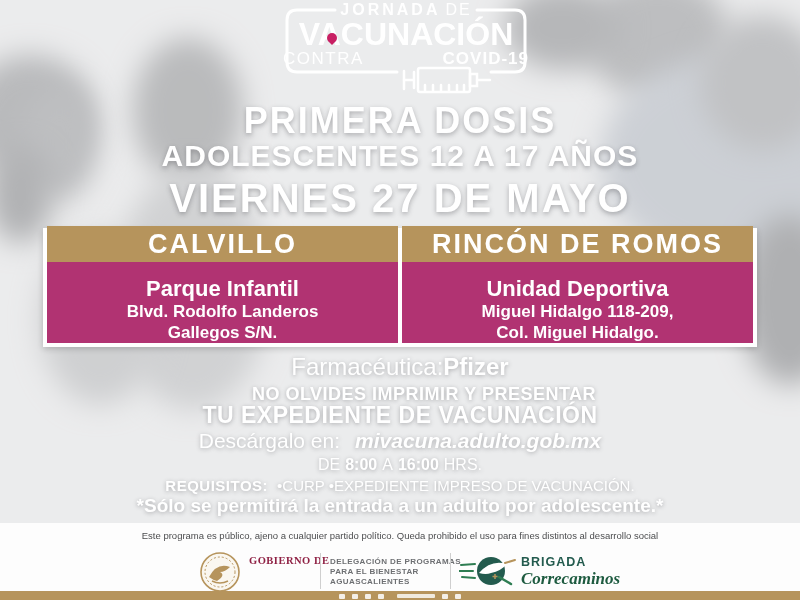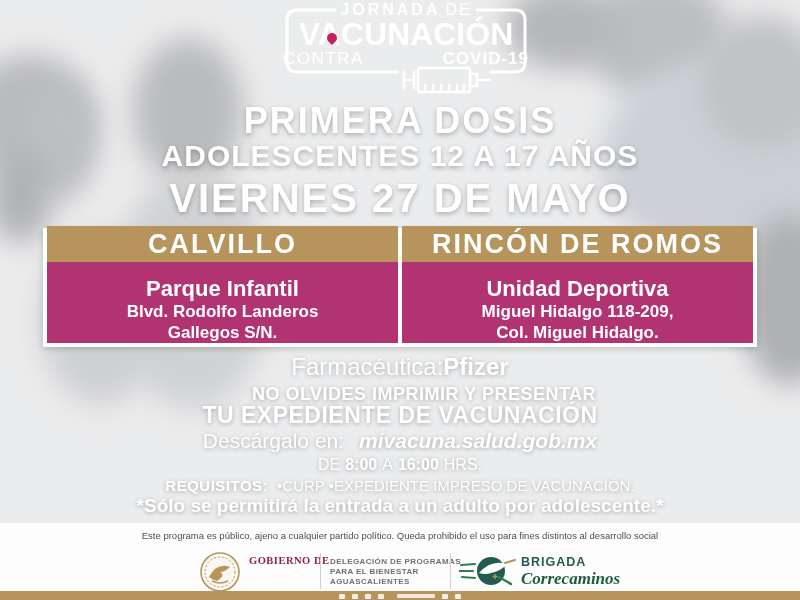--- a/index.html
+++ b/index.html
@@ -172,21 +172,21 @@
   </div>
 
   <div class="dl pharma">
     <span class="lb">Farmacéutica:</span>
     <span class="vl">Pfizer</span>
   </div>
   <div class="dl rem1">NO OLVIDES IMPRIMIR Y PRESENTAR</div>
   <div class="dl rem2">TU EXPEDIENTE DE VACUNACIÓN</div>
   <div class="dl dload">
     <span class="lb">Descárgalo en:</span>
-    <span class="vl">mivacuna.salud.gob.mx</span>
+    <span class="vl">mivacuna.adulto.gob.mx</span>
   </div>
   <div class="dl sched">
     <span>DE</span>
     <span class="bd">8:00</span>
     <span>A</span>
     <span class="bd">16:00</span>
     <span>HRS.</span>
   </div>
   <div class="dl reqs">
     <span class="lb">REQUISITOS:</span>

